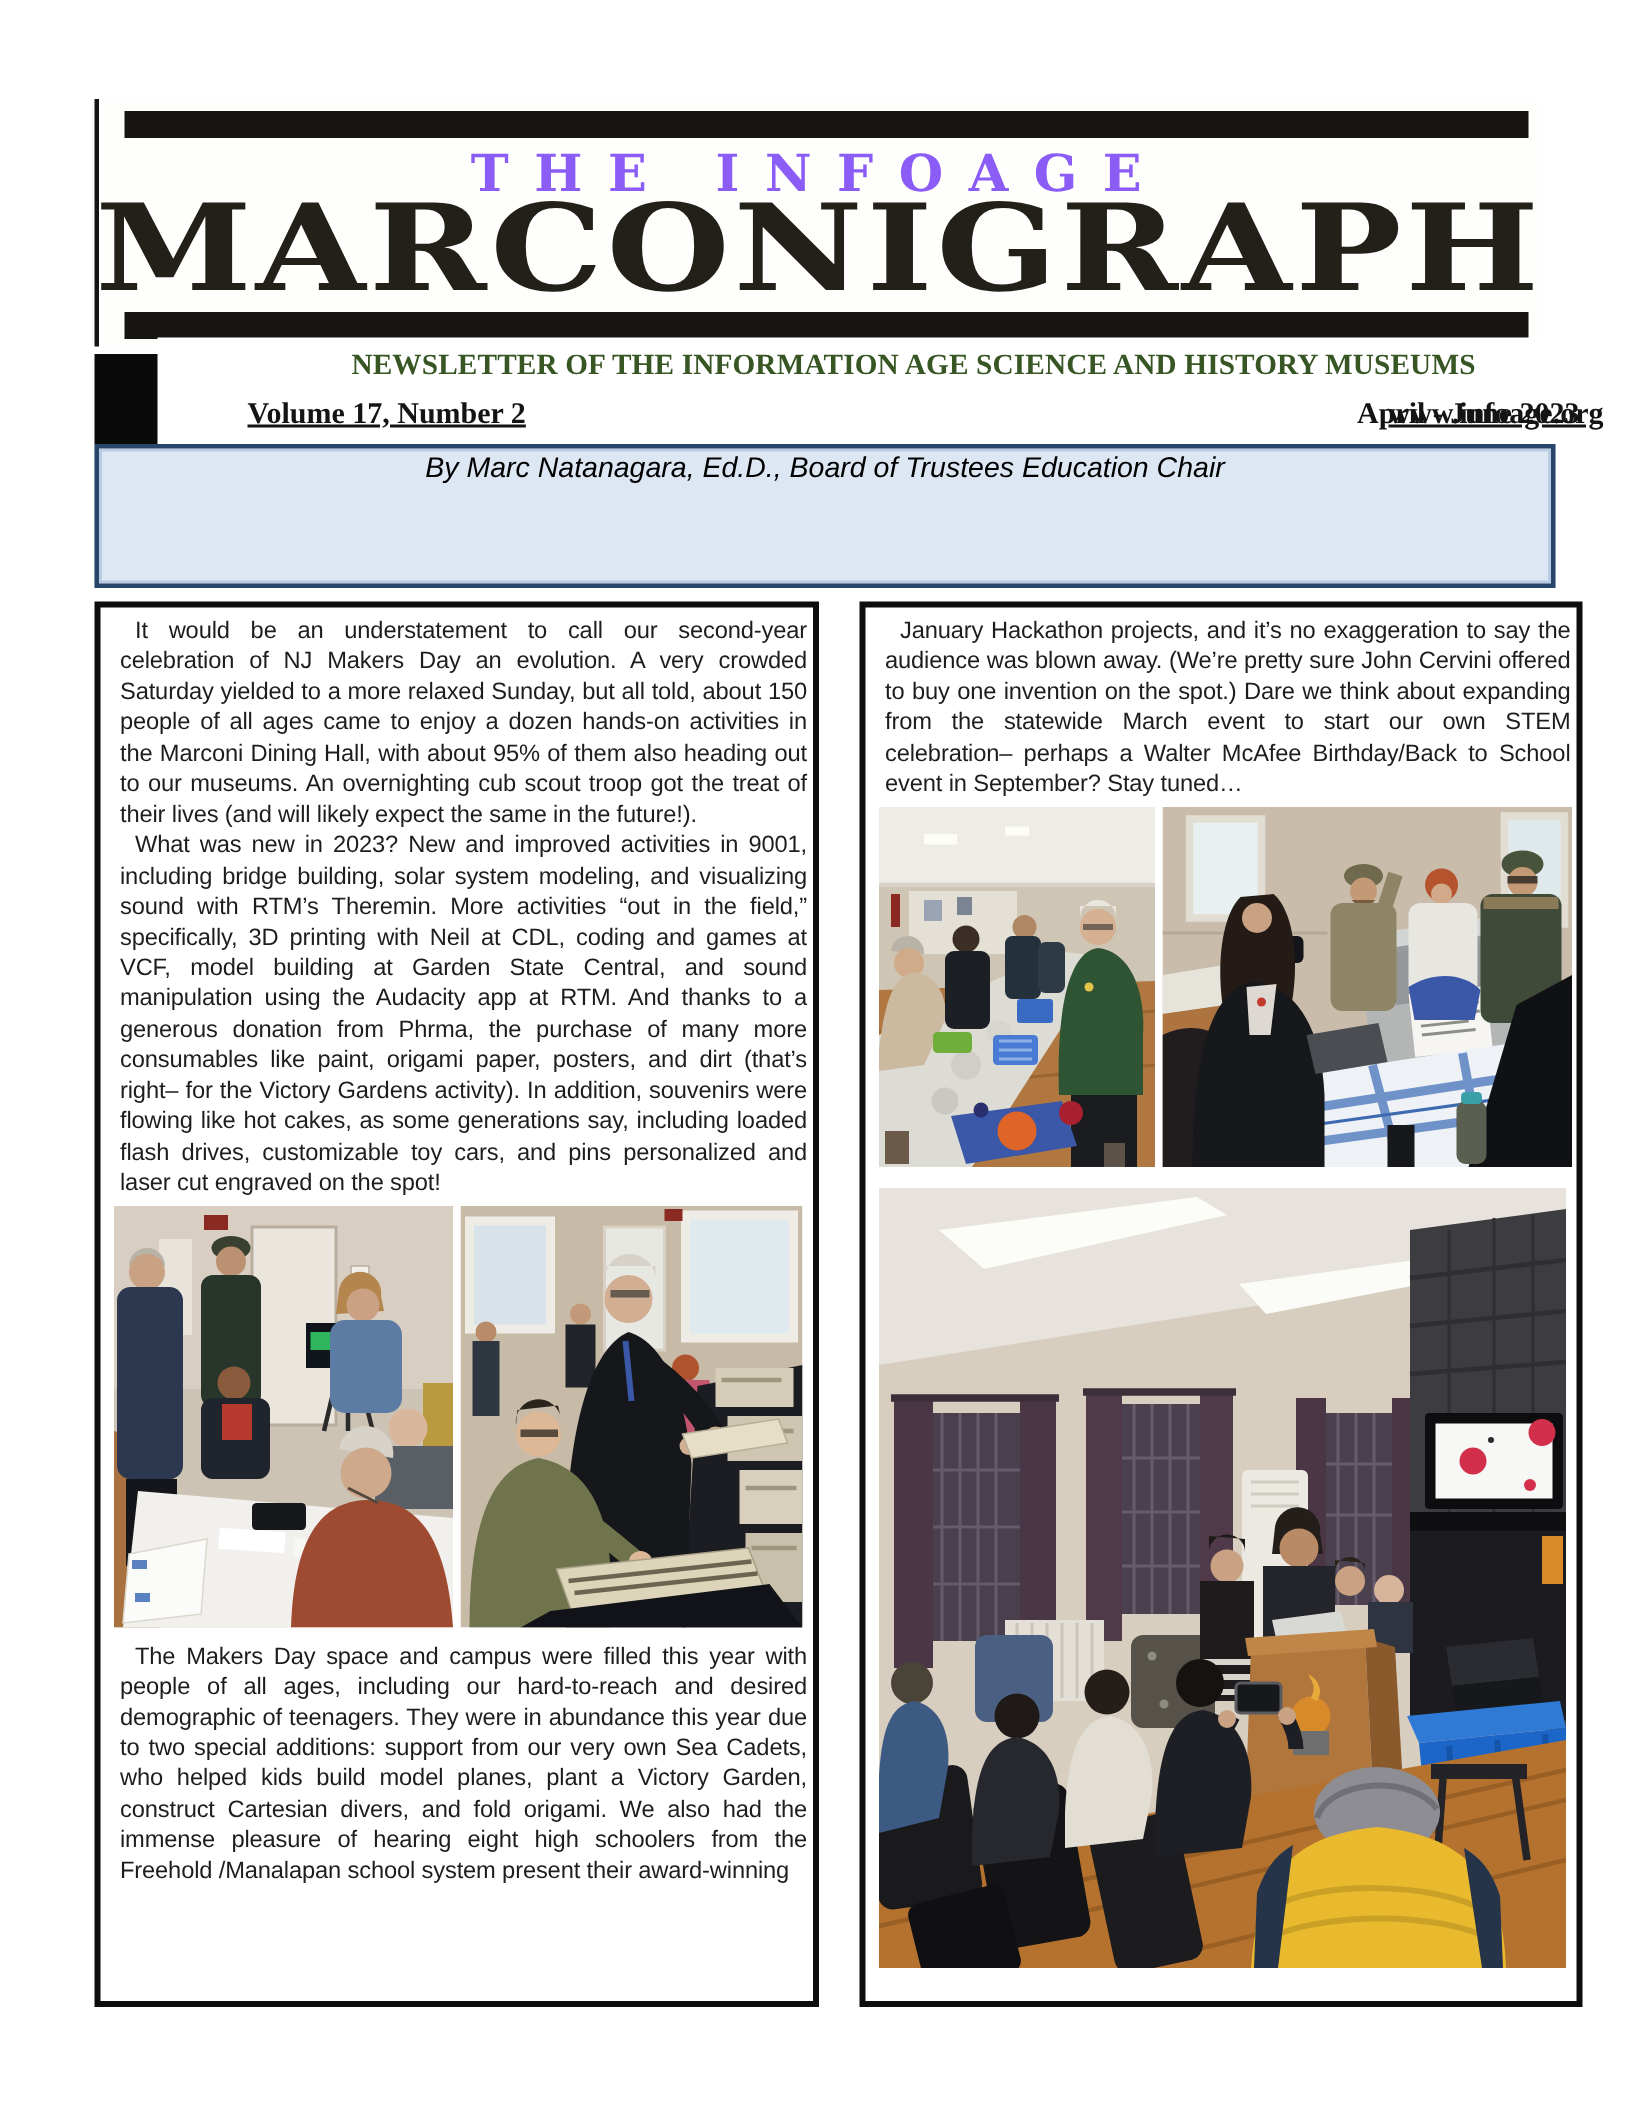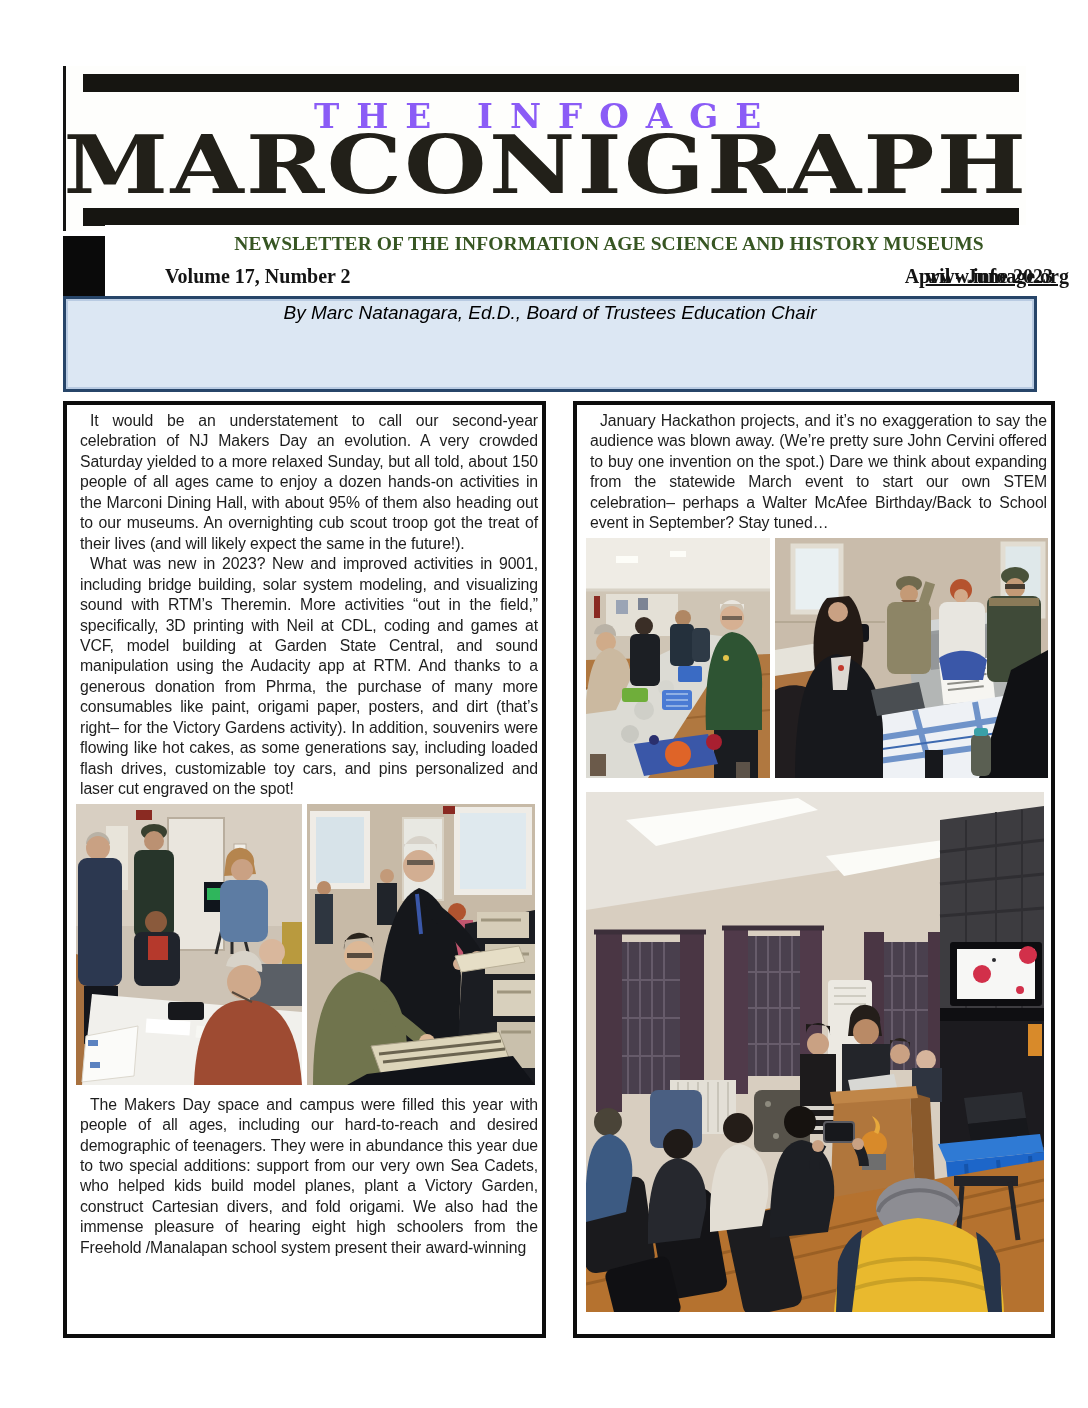--- a/index.html
+++ b/index.html
@@ -20,21 +20,21 @@
     font-family:"DejaVu Serif",serif;font-weight:700;font-size:80px;line-height:94px;
     letter-spacing:2px;color:#222019;transform:scaleX(1.18);transform-origin:center;white-space:nowrap;}
 
   
   .black-band{left:63px;top:236px;width:974px;height:60px;background:#0a0a0a;}
   .info-box{left:105px;top:225px;width:920px;height:71px;background:#ffffff;padding-left:44px;}
   .tagline{margin-top:8px;text-align:center;font-family:"Liberation Serif",serif;font-weight:700;
     font-size:19.5px;color:#375623;letter-spacing:0.1px;}
   .info-row{position:relative;margin-top:10px;padding:0 16px;font-family:"Liberation Serif",serif;
     font-weight:700;font-size:20px;color:#141414;}
-  .info-vol{float:left;}
+  .info-vol{float:left;text-decoration:underline;}
   .info-date{float:right;}
   .info-site{position:absolute;left:16px;right:0;text-align:right;}
   .info-site a{color:#141414;text-decoration:underline;}
 
   
   .title-box{left:63px;top:296px;width:974px;height:96px;background:#dce7f3;
     border:3px solid #274569;box-sizing:border-box;box-shadow:inset 0 0 0 2px #b9cbe2;}
   .article-title{margin-top:11px;text-align:center;font-size:28px;color:#17181a;}
   .article-byline{margin-top:3px;text-align:center;font-style:italic;font-size:19px;color:#000000;}
 

